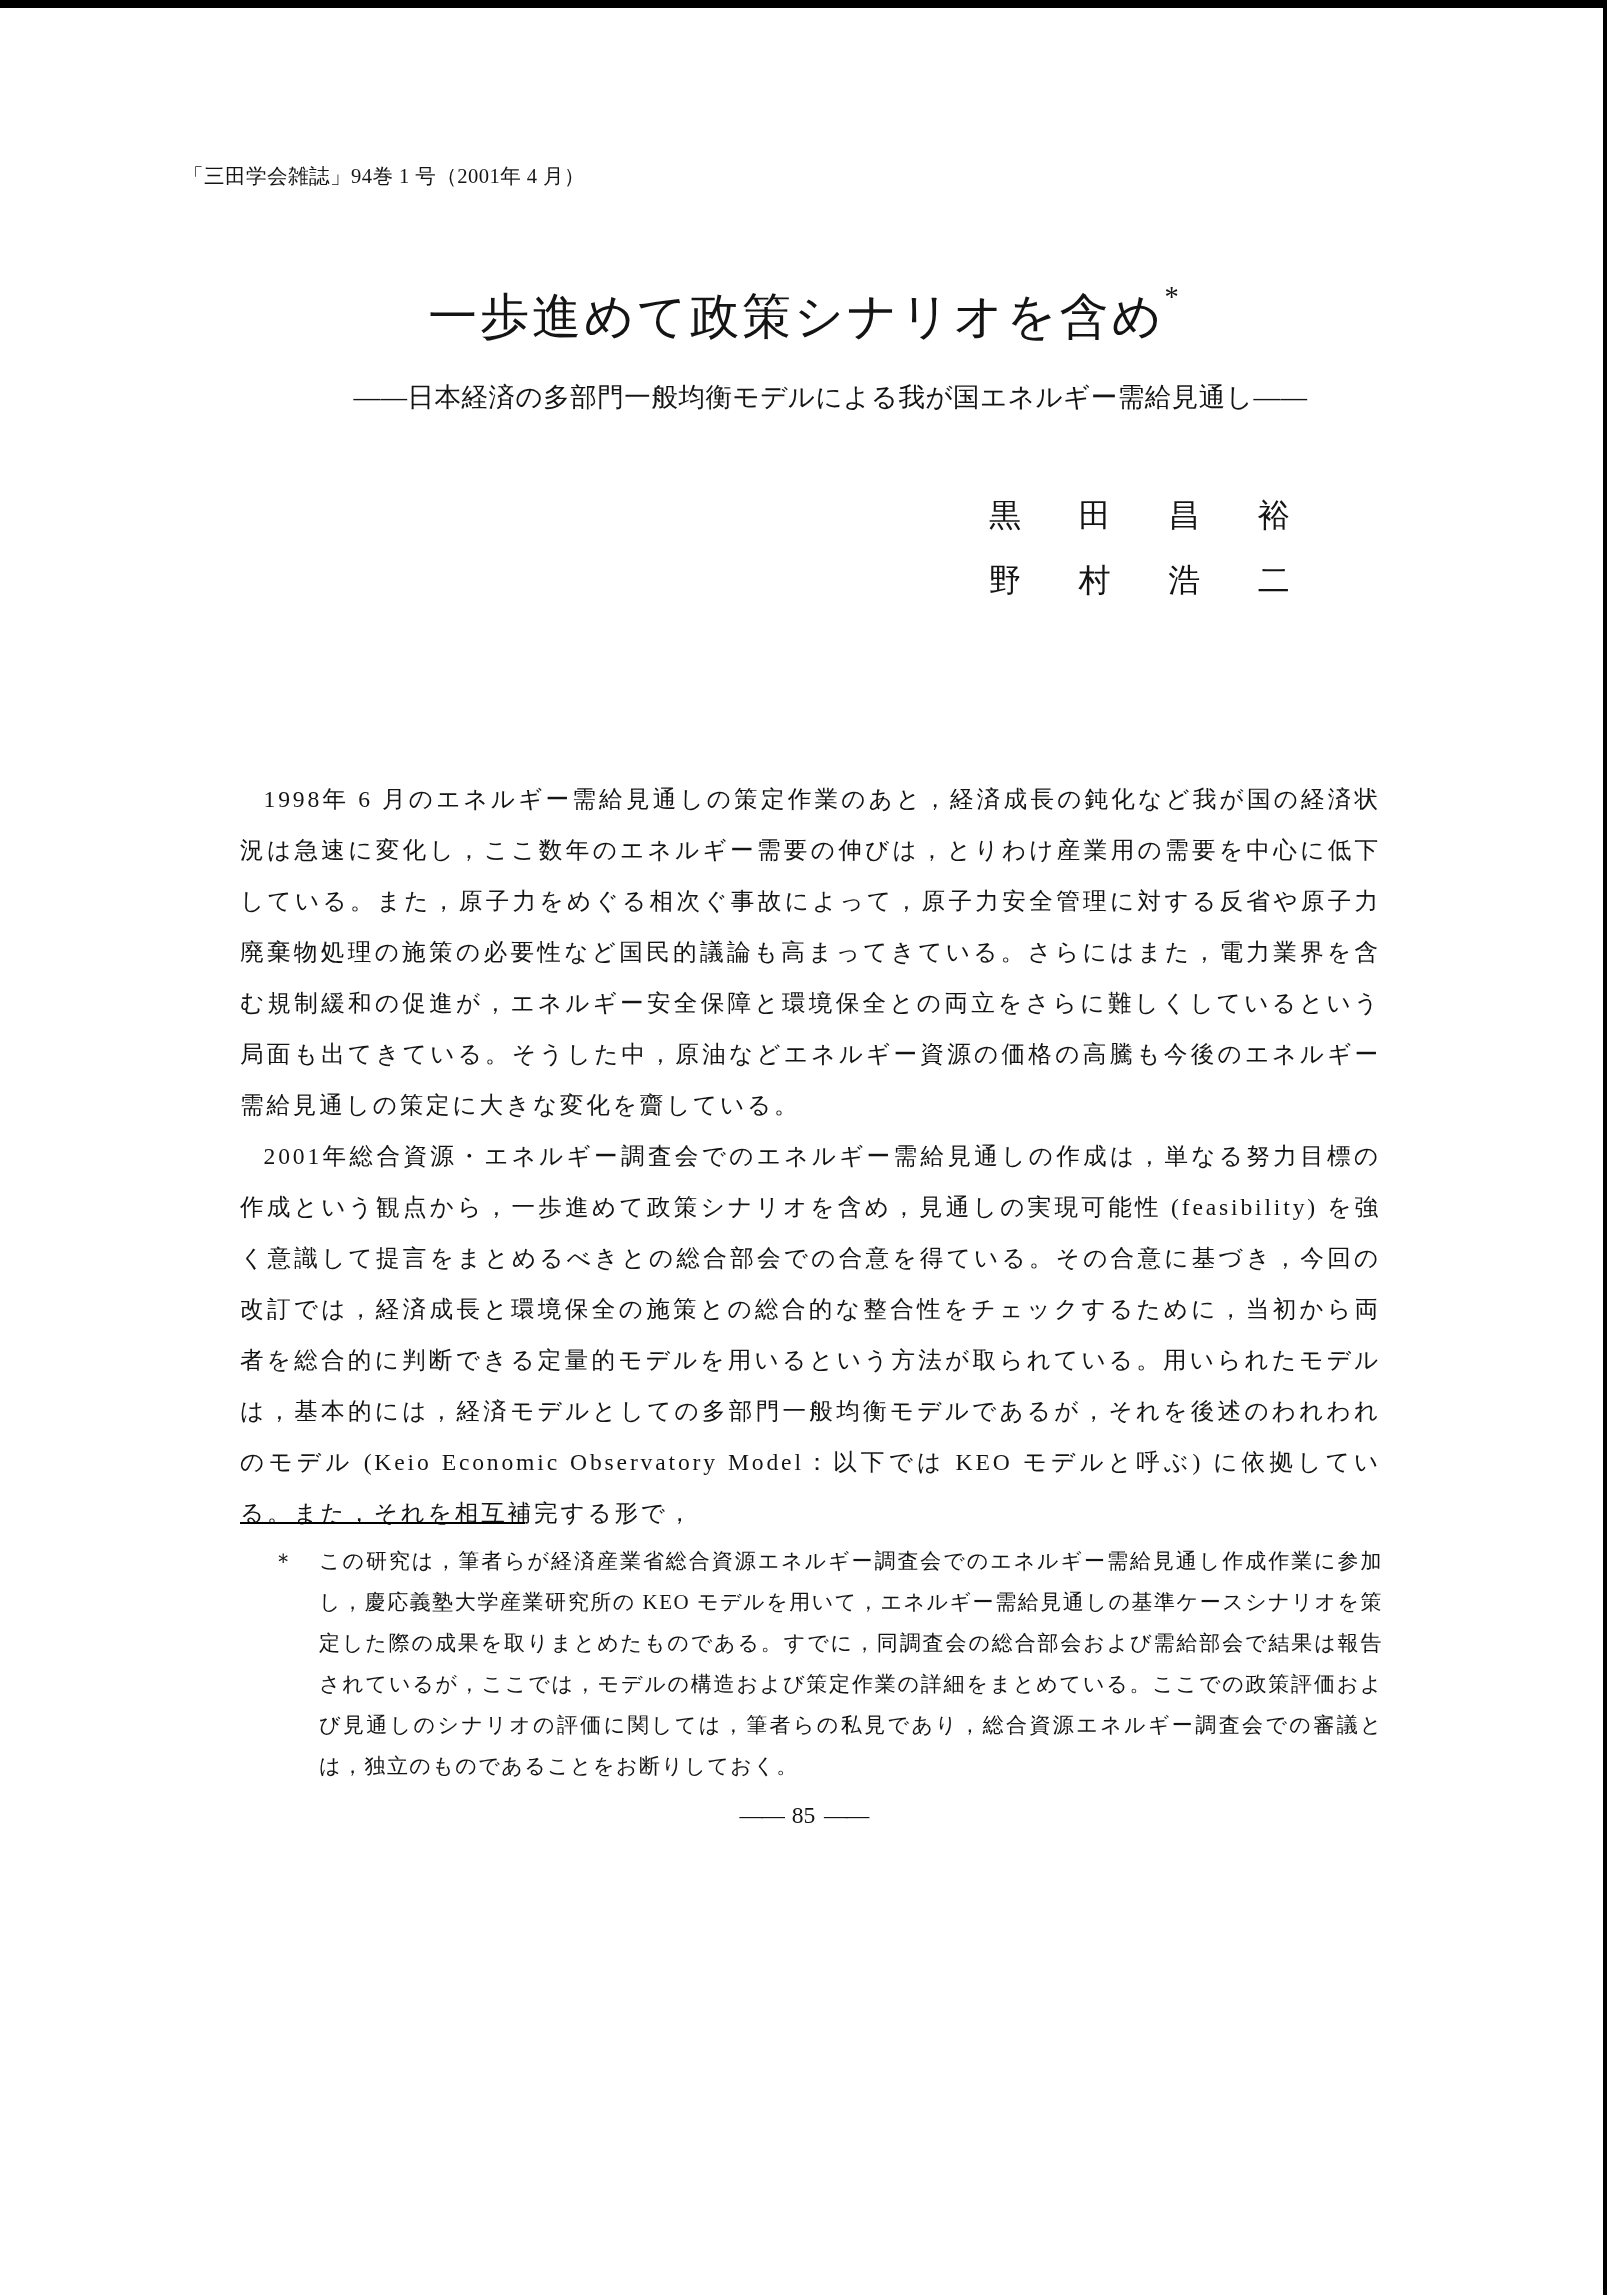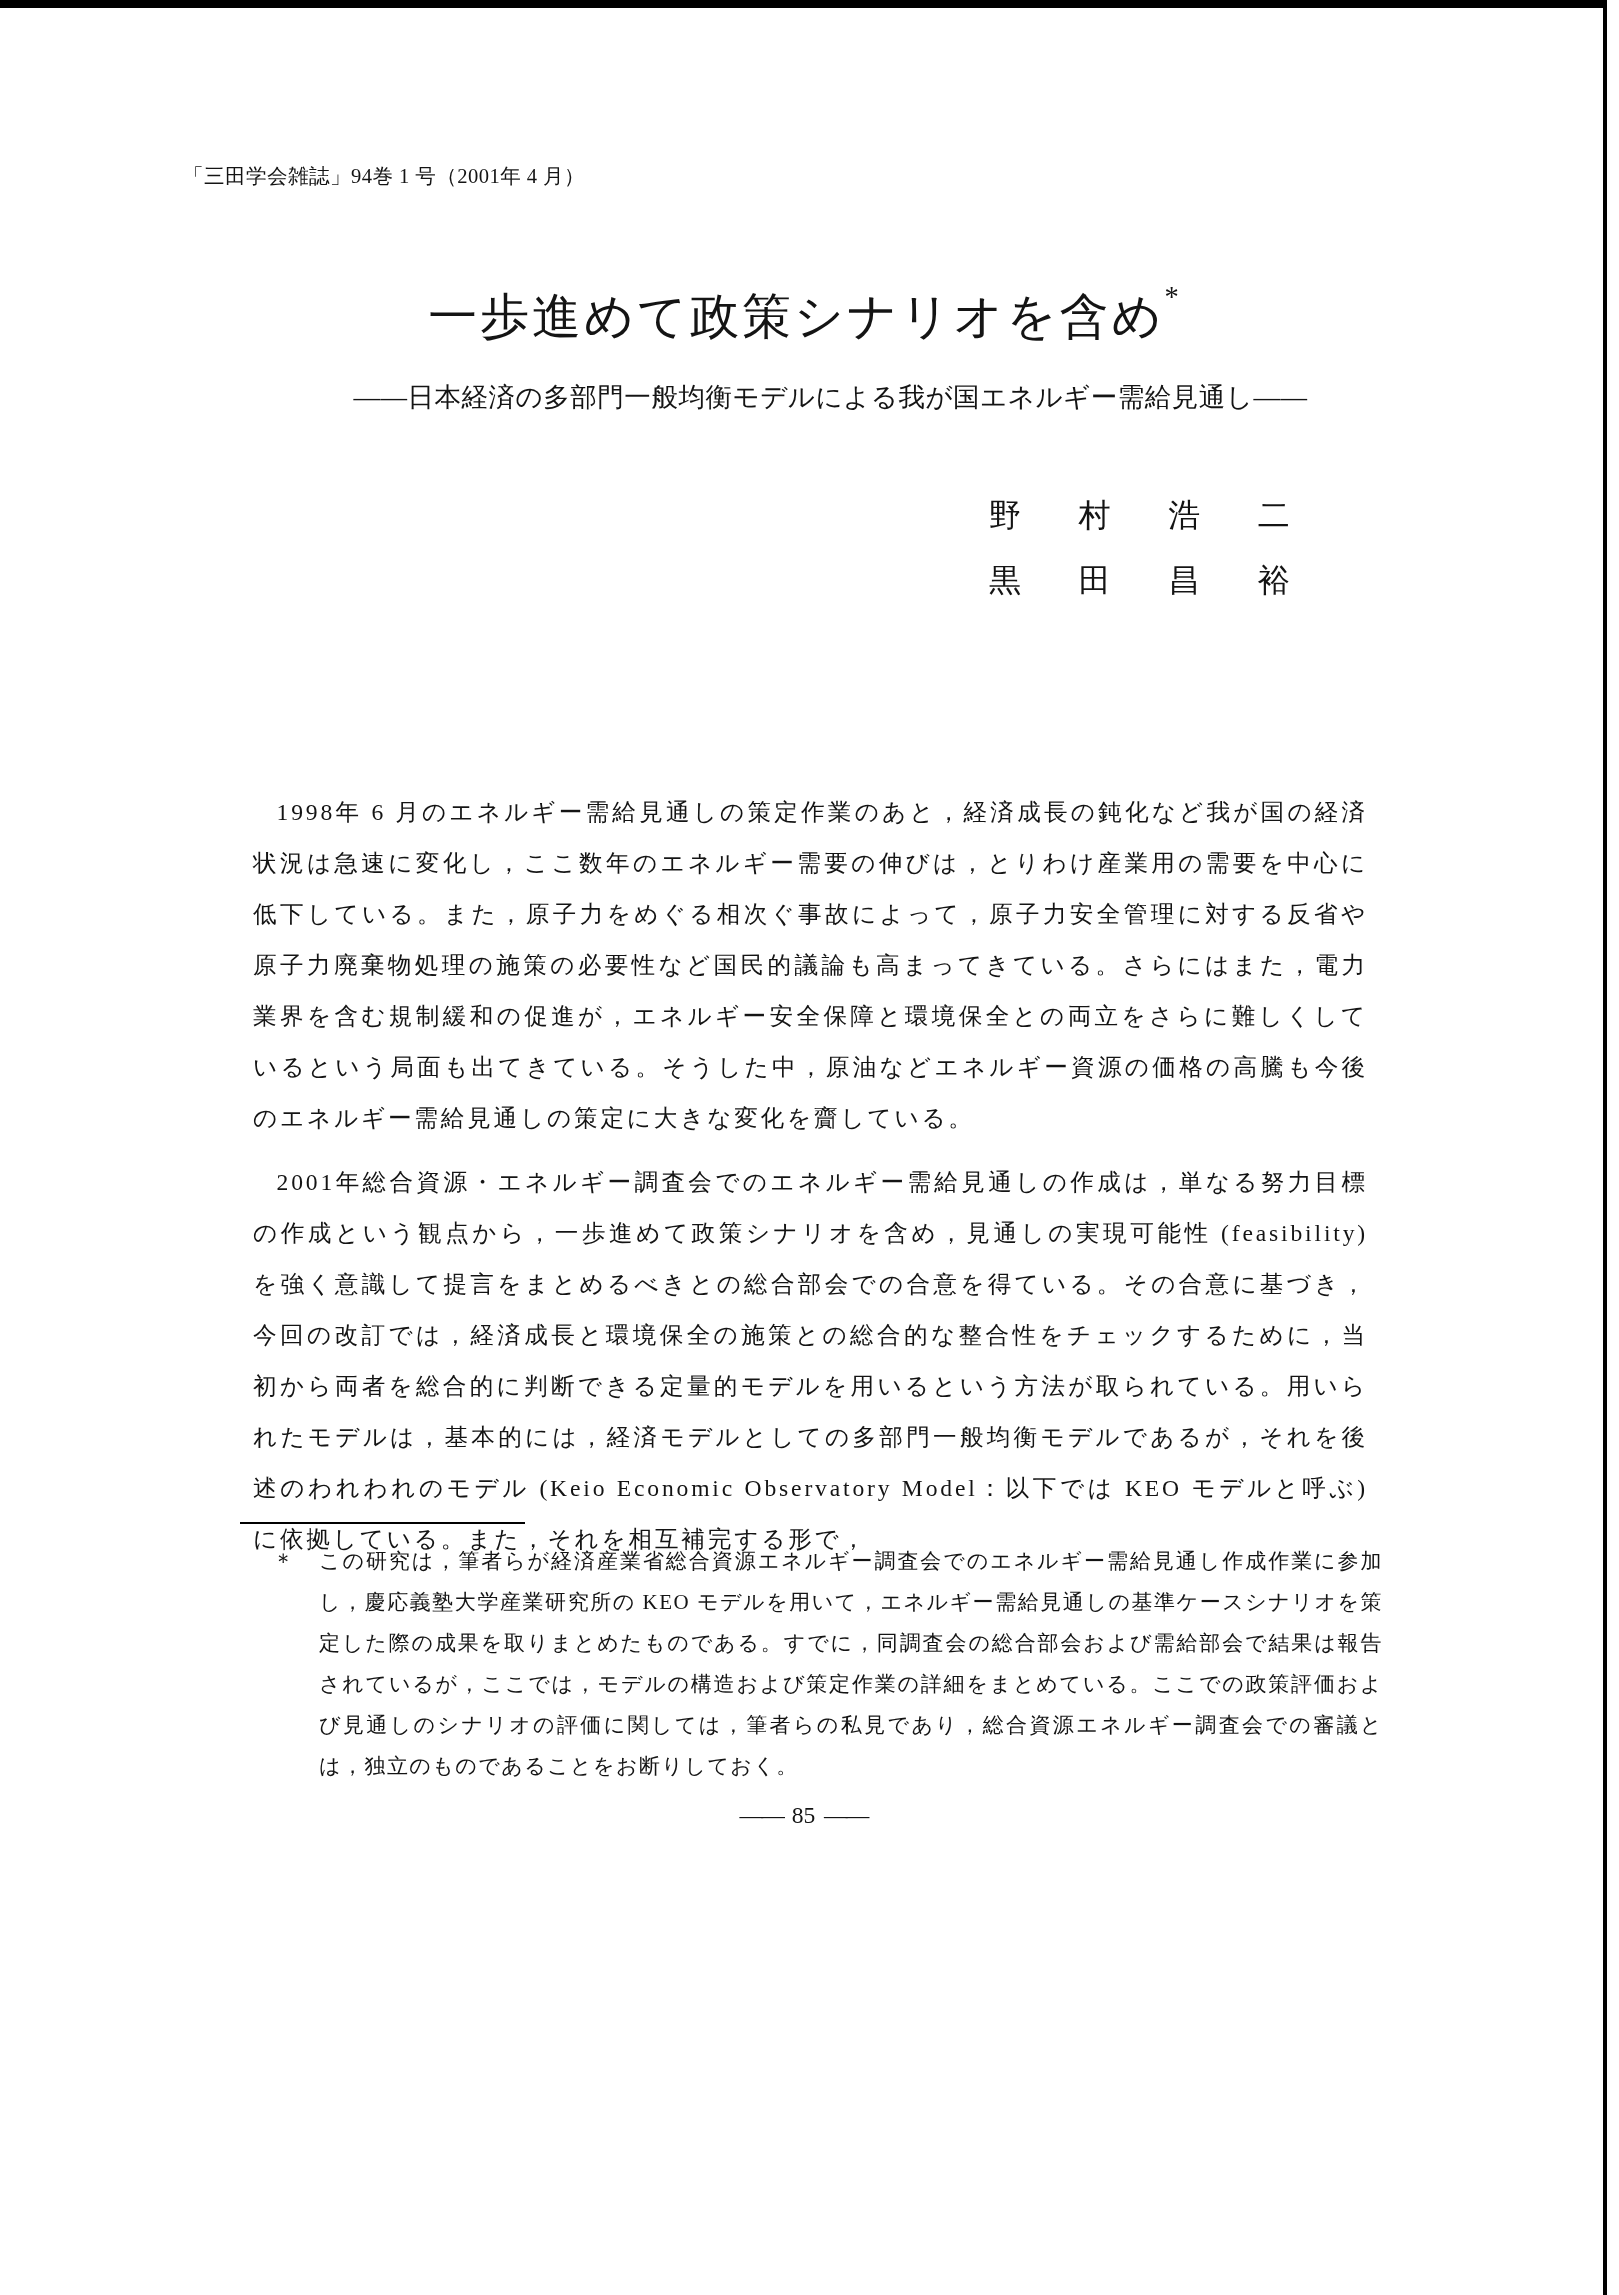--- a/index.html
+++ b/index.html
@@ -86,21 +86,21 @@
     position: absolute;
     left: 240px;
     top: 774px;
     width: 1141px;
     font-size: 23.6px;
     line-height: 51px;
     letter-spacing: 0.12em;
     text-align: justify;
   }
   .body-text p {
-    margin: 13px;
+    margin: 0;
     text-indent: 1em;
   }
   .footnote-rule {
     position: absolute;
     left: 240px;
     top: 1522px;
     width: 285px;
     height: 2px;
     background: #000000;
   }
@@ -146,22 +146,22 @@
   <div class="scan-edge-top"></div>
   <div class="scan-edge-right"></div>
 
   <div class="journal-header">「三田学会雑誌」94巻 1 号（2001年 4 月）</div>
 
   <div class="doc-title"><span>一歩進めて政策シナリオを含め</span><span class="title-star">*</span></div>
 
   <div class="doc-subtitle">――日本経済の多部門一般均衡モデルによる我が国エネルギー需給見通し――</div>
 
   <div class="authors">
+    <div>黒　田　昌　裕</div>
     <div>野　村　浩　二</div>
-    <div>黒　田　昌　裕</div>
   </div>
 
 
   <div class="body-text">
     <p>1998年 6 月のエネルギー需給見通しの策定作業のあと，経済成長の鈍化など我が国の経済状況は急速に変化し，ここ数年のエネルギー需要の伸びは，とりわけ産業用の需要を中心に低下している。また，原子力をめぐる相次ぐ事故によって，原子力安全管理に対する反省や原子力廃棄物処理の施策の必要性など国民的議論も高まってきている。さらにはまた，電力業界を含む規制緩和の促進が，エネルギー安全保障と環境保全との両立をさらに難しくしているという局面も出てきている。そうした中，原油などエネルギー資源の価格の高騰も今後のエネルギー需給見通しの策定に大きな変化を齎している。</p>
     <p>2001年総合資源・エネルギー調査会でのエネルギー需給見通しの作成は，単なる努力目標の作成という観点から，一歩進めて政策シナリオを含め，見通しの実現可能性 (feasibility) を強く意識して提言をまとめるべきとの総合部会での合意を得ている。その合意に基づき，今回の改訂では，経済成長と環境保全の施策との総合的な整合性をチェックするために，当初から両者を総合的に判断できる定量的モデルを用いるという方法が取られている。用いられたモデルは，基本的には，経済モデルとしての多部門一般均衡モデルであるが，それを後述のわれわれのモデル (Keio Economic Observatory Model：以下では KEO モデルと呼ぶ) に依拠している。また，それを相互補完する形で，</p>
   </div>
 
   <div class="footnote-rule"></div>
 

